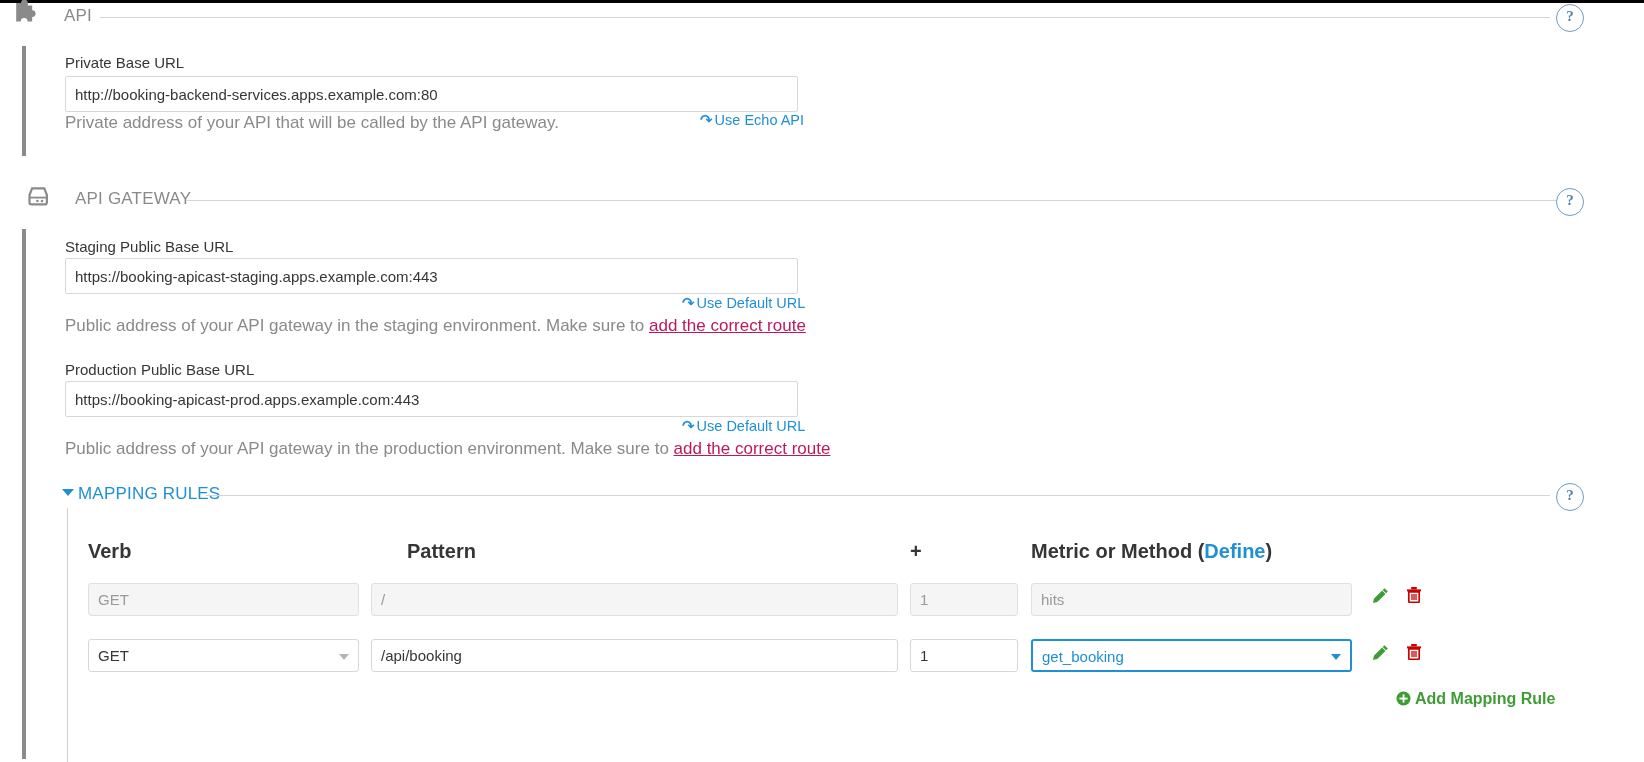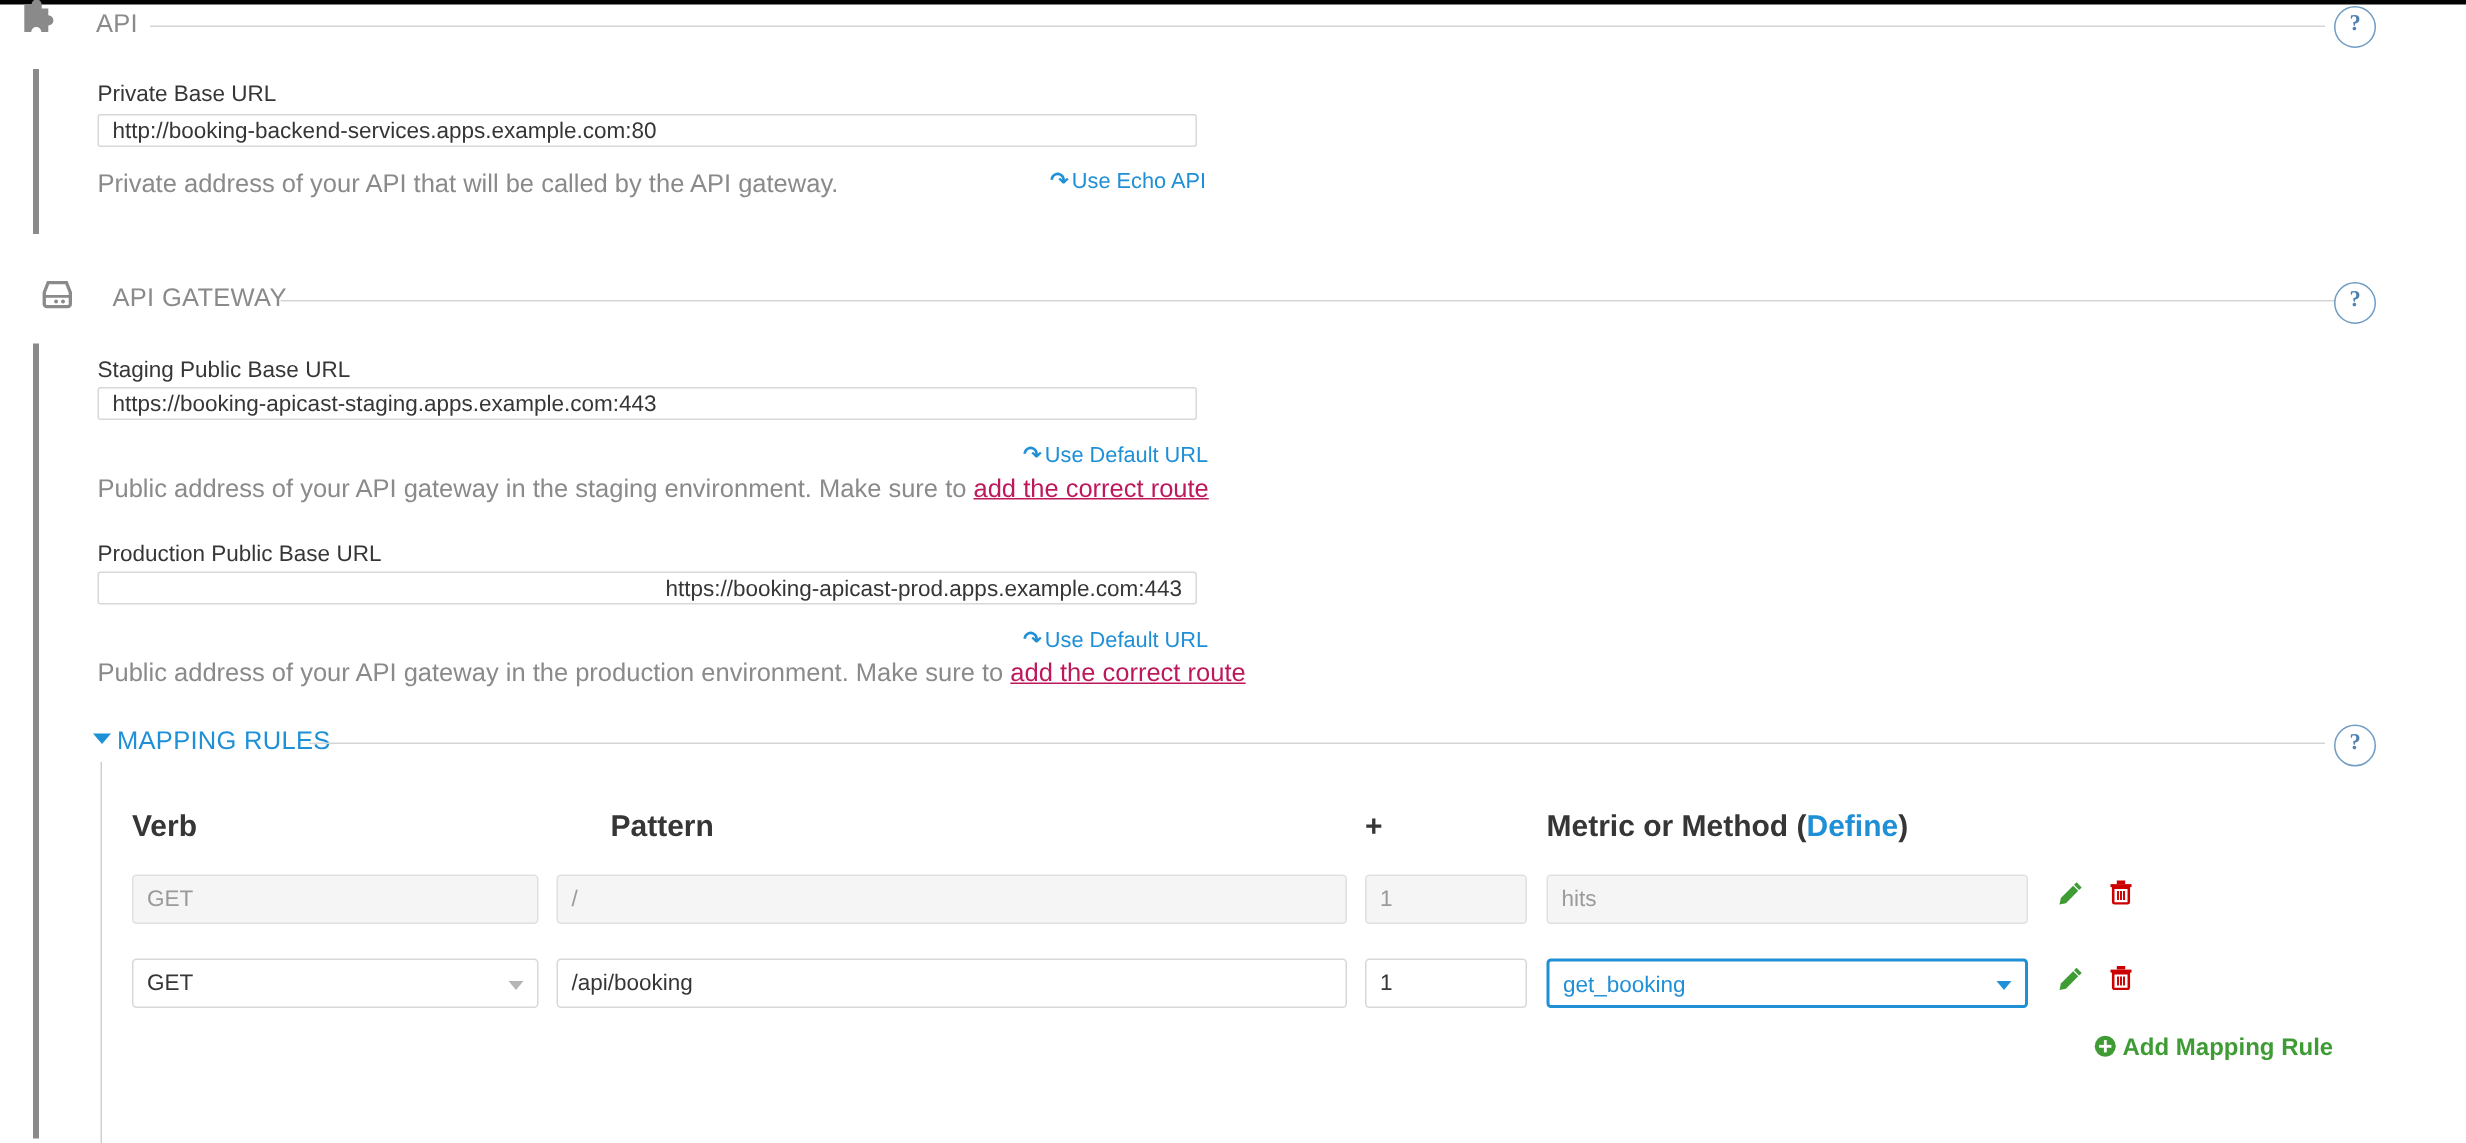--- a/index.html
+++ b/index.html
@@ -109,21 +109,21 @@
 
   
   .field-label {
     position: absolute;
     font-size: 15px;
     color: #363636;
   }
   .text-input {
     position: absolute;
     box-sizing: border-box;
-    height: 22px;
+    height: 36px;
     border: 1px solid #d8d8d8;
     border-radius: 2px;
     background: #fff;
     font-family: "Liberation Sans", sans-serif;
     font-size: 15px;
     color: #363636;
     padding: 0 9px;
     outline: none;
   }
   .hint {
@@ -262,21 +262,21 @@
     <div class="field-label" style="left:65px;top:55px;">Staging Public Base URL</div>
     <input class="text-input" style="left: 65px; top: 75px; width: 733px;" value="https://booking-apicast-staging.apps.example.com:443">
     <div class="reset-link" style="left:682px;top:111px;">
       <span class="undo">↷</span><span>Use Default URL</span>
     </div>
     <div class="hint" style="left:65px;top:133px;">
       <span>Public address of your API gateway in the staging environment. Make sure to </span><span class="under">add the correct route</span>
     </div>
 
     <div class="field-label" style="left:65px;top:178px;">Production Public Base URL</div>
-    <input class="text-input" style="left: 65px; top: 198px; width: 733px; text-align: right;" value="https://booking-apicast-prod.apps.example.com:443">
+    <input class="text-input" style="left: 65px; top: 198px; width: 733px;" value="https://booking-apicast-prod.apps.example.com:443">
     <div class="reset-link" style="left:682px;top:234px;">
       <span class="undo">↷</span><span>Use Default URL</span>
     </div>
     <div class="hint" style="left:65px;top:256px;">
       <span>Public address of your API gateway in the production environment. Make sure to </span><span class="under">add the correct route</span>
     </div>
   </div>
 
   <div class="section" style="top:478px;left:0;width:1644px;">
     <div class="section-head">

